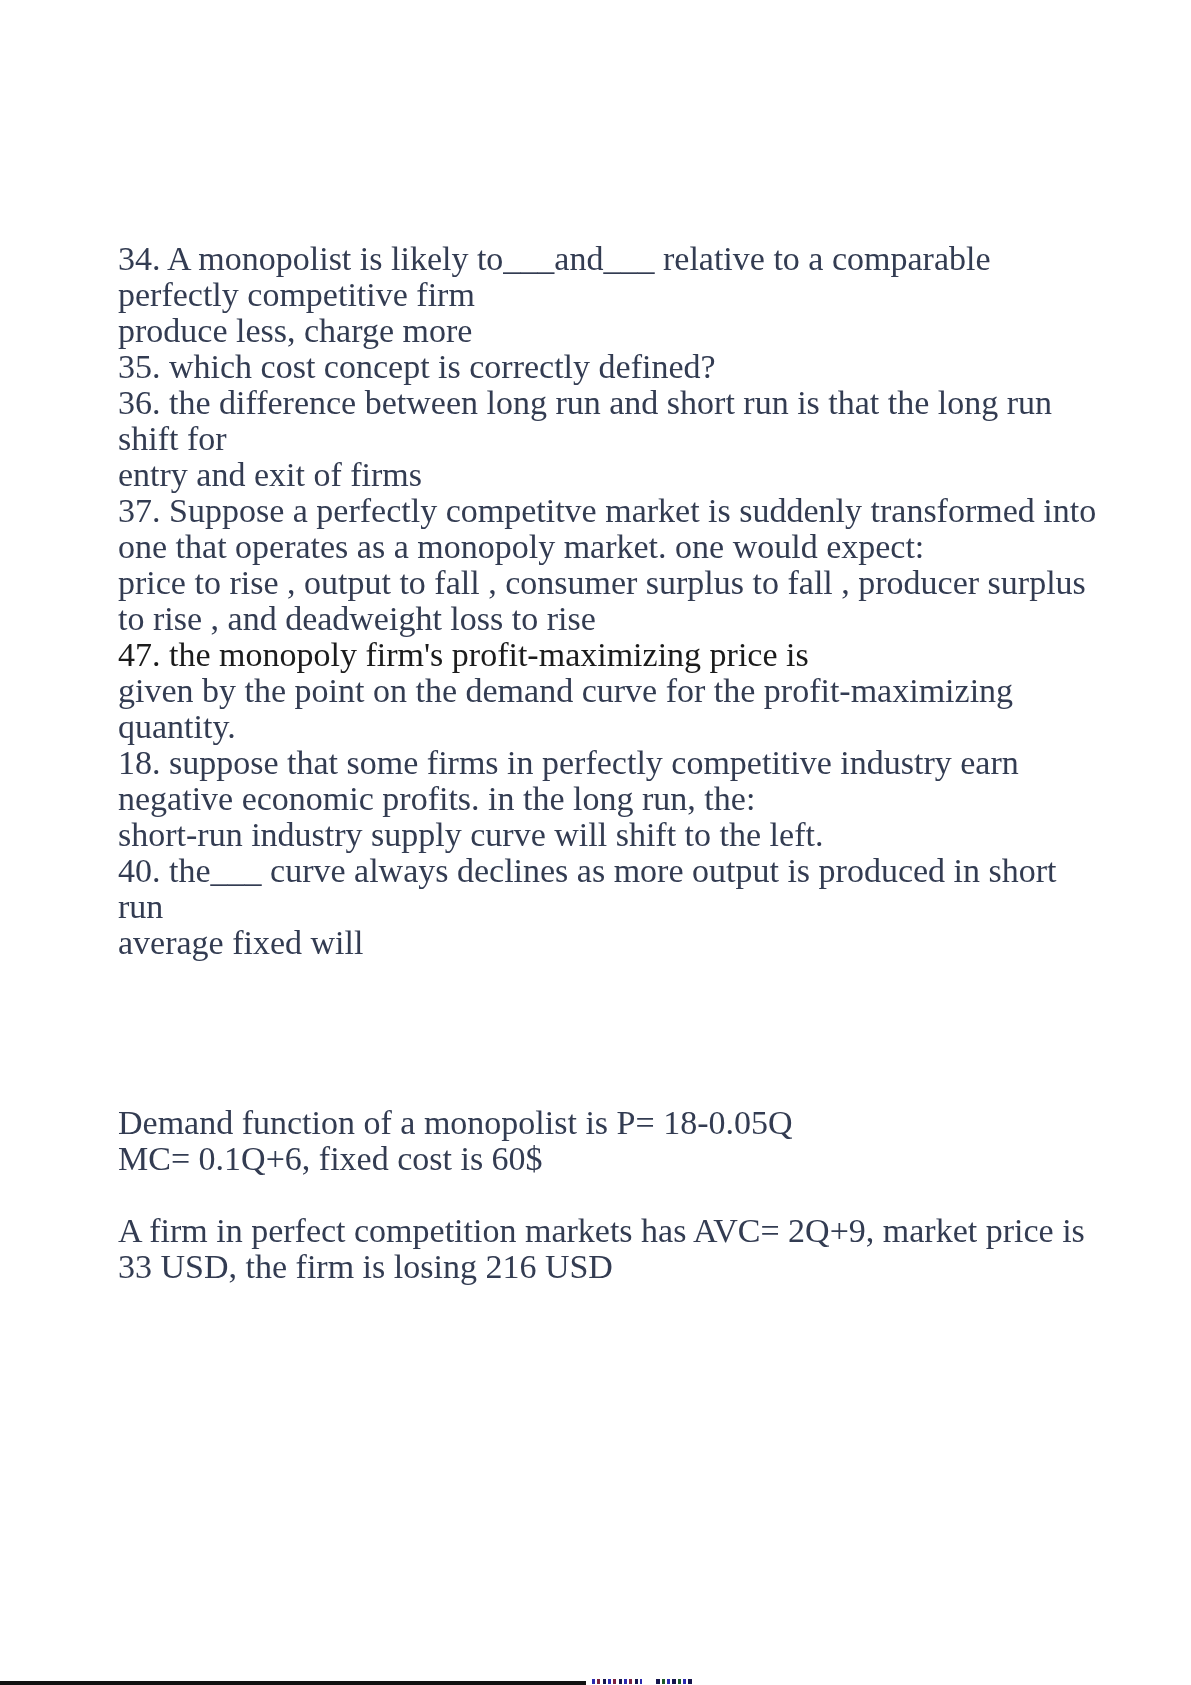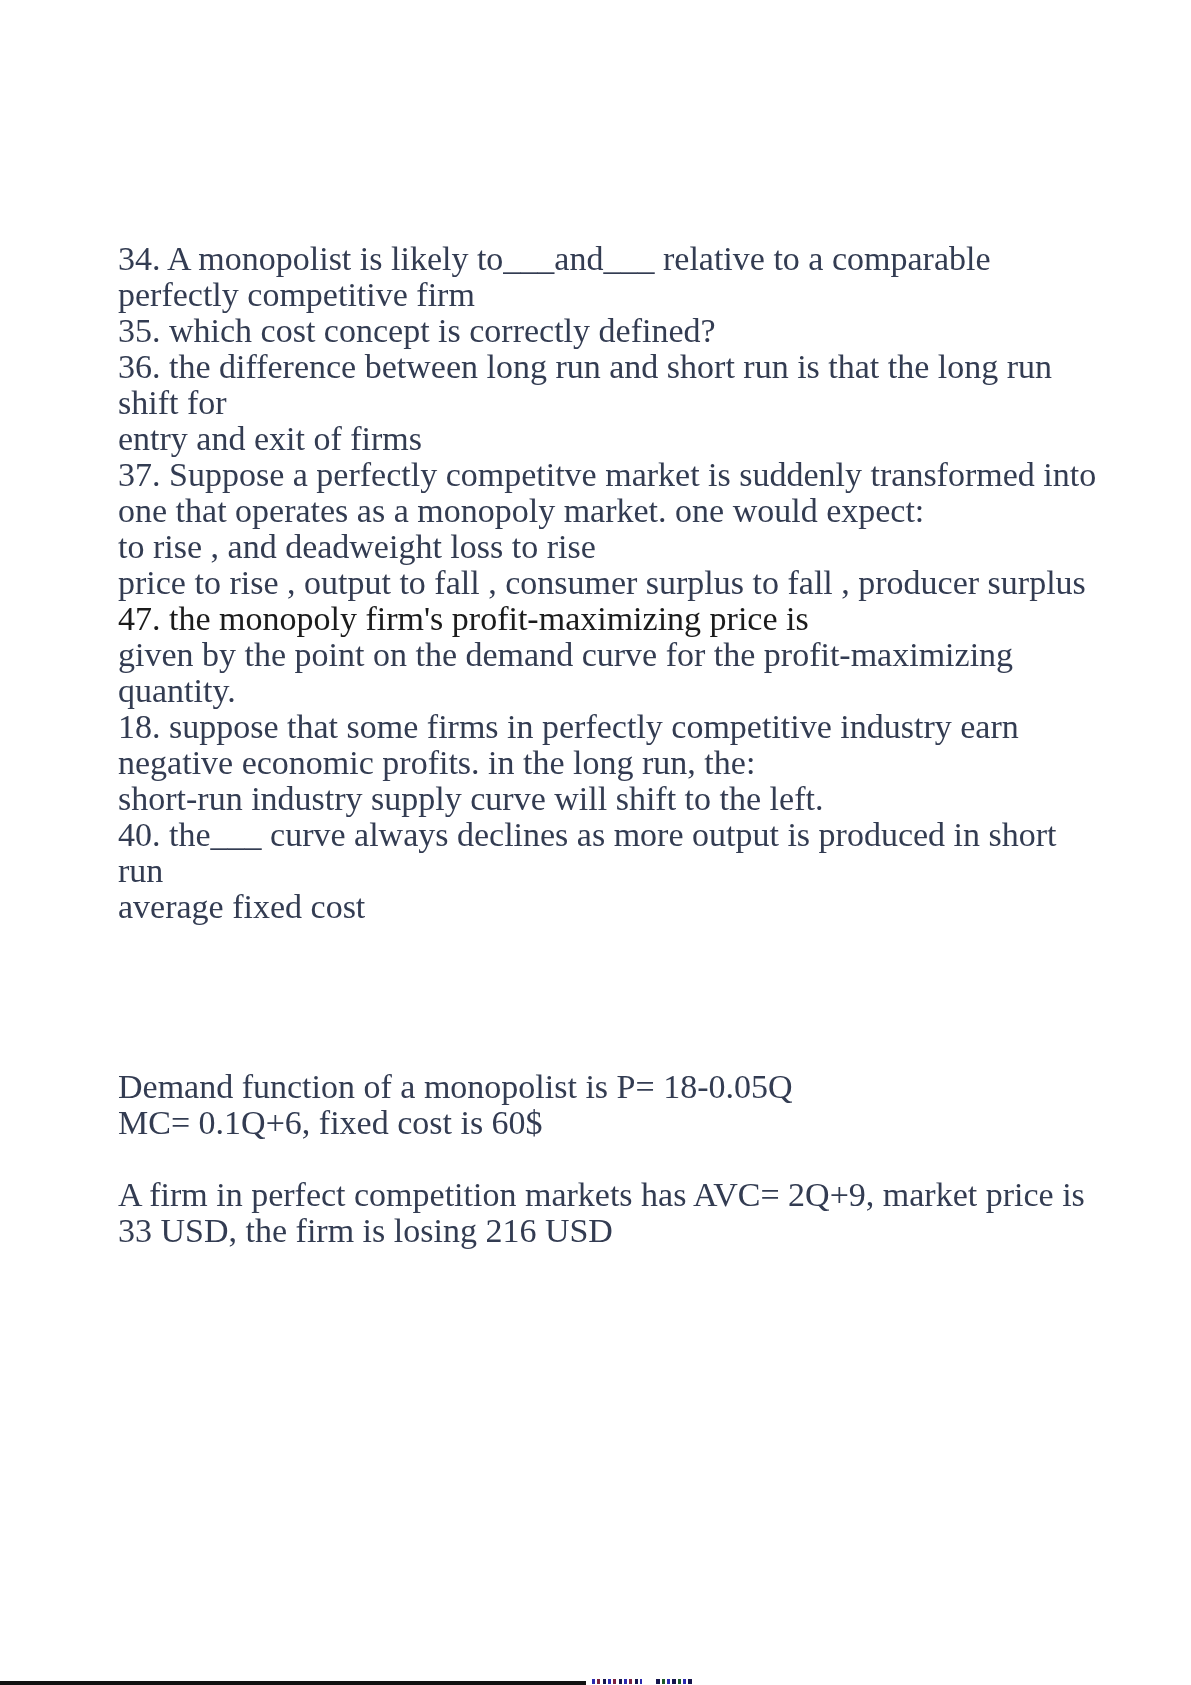--- a/index.html
+++ b/index.html
@@ -63,36 +63,37 @@
       #1b5a2a 6px 9px, transparent 9px 11px,
       #2a2ab0 11px 14px, transparent 14px 16px);
   }
 </style>
 </head>
 <body>
 
 <div class="doc">
   <div class="line">34. A monopolist is likely to___and___ relative to a comparable</div>
   <div class="line">perfectly competitive firm</div>
+  <div class="line">produce less, charge more</div>
   <div class="line">35. which cost concept is correctly defined?</div>
   <div class="line">36. the difference between long run and short run is that the long run</div>
   <div class="line">shift for</div>
   <div class="line">entry and exit of firms</div>
   <div class="line">37. Suppose a perfectly competitve market is suddenly transformed into</div>
   <div class="line">one that operates as a monopoly market. one would expect:</div>
+  <div class="line">price to rise , output to fall , consumer surplus to fall , producer surplus</div>
   <div class="line">to rise , and deadweight loss to rise</div>
-  <div class="line">price to rise , output to fall , consumer surplus to fall , producer surplus</div>
   <div class="line black">47. the monopoly firm's profit-maximizing price is</div>
   <div class="line">given by the point on the demand curve for the profit-maximizing</div>
   <div class="line">quantity.</div>
   <div class="line">18. suppose that some firms in perfectly competitive industry earn</div>
   <div class="line">negative economic profits. in the long run, the:</div>
   <div class="line">short-run industry supply curve will shift to the left.</div>
   <div class="line">40. the___ curve always declines as more output is produced in short run</div>
-  <div class="line">average fixed cost</div>
+  <div class="line">average fixed will</div>
 
   <div class="spacer-lg"></div>
 
   <div class="line">Demand function of a monopolist is P= 18-0.05Q</div>
   <div class="line">MC= 0.1Q+6, fixed cost is 60$</div>
 
   <div class="spacer-sm"></div>
 
   <div class="line">A firm in perfect competition markets has AVC= 2Q+9, market price is</div>
   <div class="line">33 USD, the firm is losing 216 USD</div>

